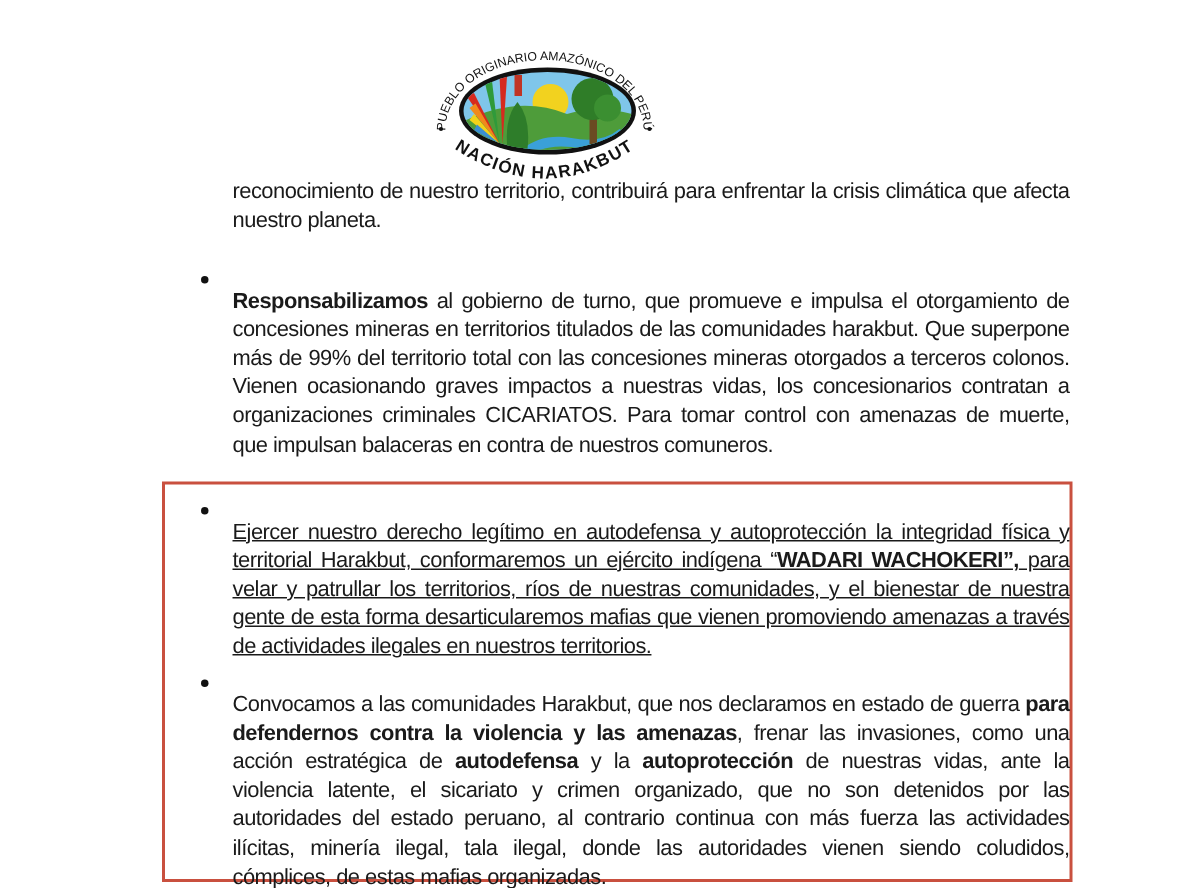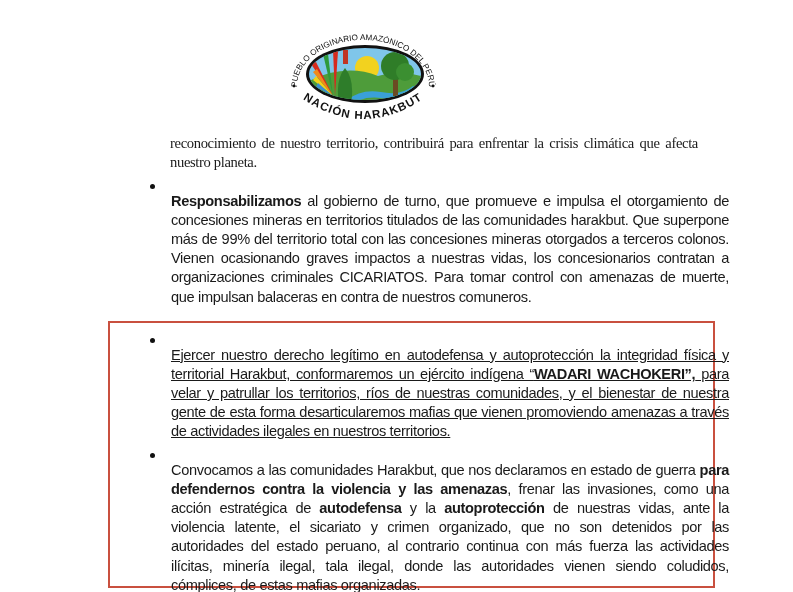--- a/index.html
+++ b/index.html
@@ -9,22 +9,22 @@
       color: #1a1a1a;
     }
     .logo {
       position: absolute; left: 283px; top: 24px; width: 160px; height: 96px;
     }
     .logo svg { width: 160px; height: 96px; display: block; }
     .page-text {
       position: absolute; left: 155px; width: 558px;
       font-size: 14.6px; line-height: 19.2px; letter-spacing: -0.35px;
     }
-    .para { margin: 15px; text-align: justify; text-align-last: left; font-family: Liberation Serif, serif; }
-    .bullet-item { position: absolute; left: 150px; width: 579px; }
+    .para { margin: 0; text-align: justify; text-align-last: left; }
+    .bullet-item { position: absolute; left: 134px; width: 579px; }
     .bullet-dot {
       position: absolute; left: 0; top: 7px; width: 5px; height: 5px;
       border-radius: 50%; background: #111;
     }
     .bullet-text {
       margin-left: 21px; width: 558px;
       font-size: 14.6px; line-height: 19.2px; letter-spacing: -0.35px;
       text-align: justify; text-align-last: left;
     }
     b { font-weight: bold; }

